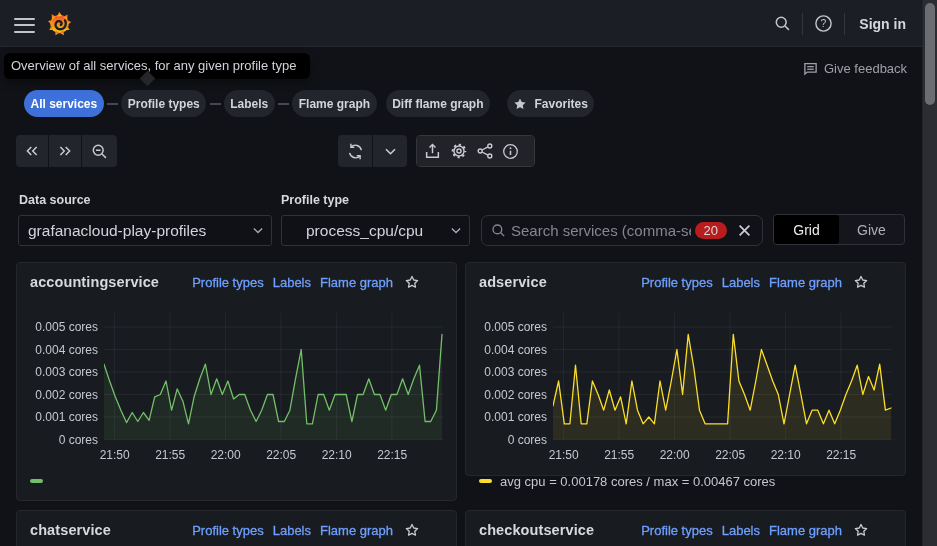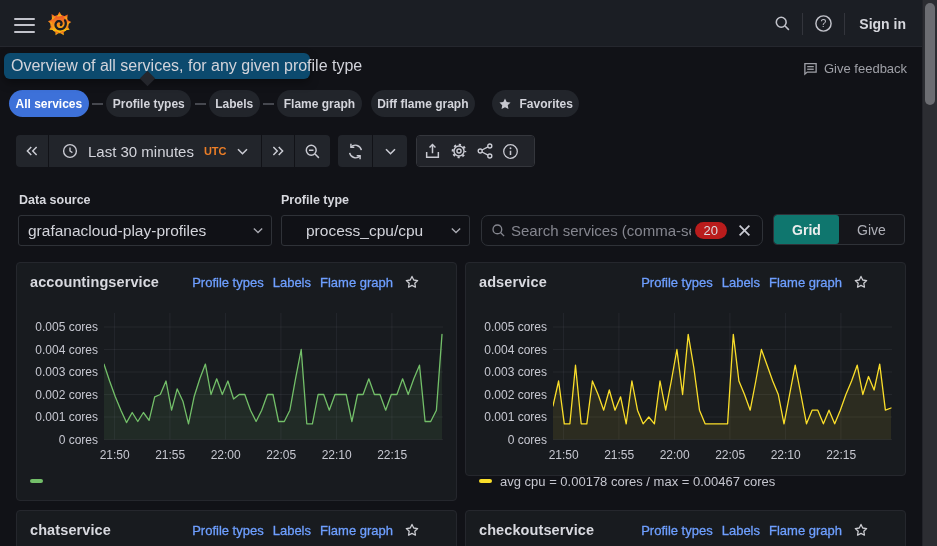--- a/index.html
+++ b/index.html
@@ -16,30 +16,30 @@
 #crumbs .dim { color:#9fa0a8; -webkit-text-stroke:0.2px #9fa0a8; }
 #hdr-right { position:absolute; right:31px; top:0; height:47px; display:flex; align-items:center; }
 .hdiv { width:1px; height:22px; background:#33353c; margin:0 11px; }
 #signin { font-size:14px; font-weight:700; color:#d6d7dd; margin-left:3px; }
 
 
 #sbtrack { position:absolute; left:922px; top:0; width:15px; height:546px; background:#2c2d32; border-left:1px solid #222329; }
 #sbthumb { position:absolute; left:925px; top:3px; width:10px; height:102px; background:#6c6d72; border-radius:5px; }
 
 
-#tooltip { position:absolute; left:4px; top:53px; width:306px; height:26px; background:#0c4a6e;
-  border-radius:6px; box-shadow:0 4px 10px rgba(0,0,0,0.35); color:#d2d3da; font-size:16px; line-height:26px; padding-left:7px; white-space:nowrap; z-index:5; }
+#tooltip { position:absolute; left:4px; top:53px; width:306px; height:26px; background:#000000;
+  border-radius:6px; box-shadow:0 4px 10px rgba(0,0,0,0.35); color:#d2d3da; font-size:13px; line-height:26px; padding-left:7px; white-space:nowrap; z-index:5; }
 #tooltip .arr { position:absolute; left:138px; bottom:-5px; width:11px; height:11px; background:#24262c; transform:rotate(45deg); }
 
 
 #feedback { position:absolute; left:803px; top:61px; display:flex; align-items:center; gap:6px;
   color:#9fa0a7; font-size:13px; }
 
 
-#tabs { position:absolute; left:9px; top:90px; height:27px; display:flex; align-items:center; }
+#tabs { position:absolute; left:24px; top:90px; height:27px; display:flex; align-items:center; }
 .pill { height:27px; border-radius:14px; background:#22252b; color:#d3d4db; font-size:12px; font-weight:700;
   display:flex; align-items:center; padding:0 6.5px; white-space:nowrap; }
 .pill.active { background:#3d71d9; color:#ffffff; }
 .dashc { width:17.5px; display:flex; justify-content:center; }
 .dash { width:11px; height:2px; background:#46484f; }
 .gap9 { width:9px; }
 .gap17 { width:17px; }
 .pill .st { margin-right:7px; display:flex; }
 
 
@@ -54,21 +54,21 @@
 .flabel { position:absolute; top:193px; font-size:12.5px; font-weight:700; color:#d7d8de; }
 .finput { position:absolute; top:215px; height:31px; background:#101116; border:1px solid #2f3238;
   border-radius:3px; display:flex; align-items:center; color:#d3d4db; font-size:15px; }
 #search { border-radius:7px; background:#111217; }
 #search .ph { color:#85868f; font-size:15px; }
 #badge20 { background:#b91c1c; color:#dadbe0; font-size:13px; font-weight:500; border-radius:10px;
   padding:1px 9px; margin-left:4px; }
 #toggle { position:absolute; left:773px; top:214px; width:132px; height:31px; border:1px solid #2f3238;
   border-radius:4px; background:#15161b; display:flex; overflow:hidden; }
 #toggle .seg { flex:1; display:flex; align-items:center; justify-content:center; font-size:14px; }
-#toggle .on { background:#0f766e; color:#eceded; font-weight:700; border-radius:3px; }
+#toggle .on { background:#000000; color:#eceded; font-weight:400; border-radius:3px; }
 #toggle .off { color:#aeafb7; font-weight:500; }
 
 
 .panel { position:absolute; width:441px; background:#181b1f; border:1px solid #25272d; border-radius:4px; }
 .phead { position:absolute; left:13px; right:36px; top:8px; height:22px; display:flex;
   justify-content:space-between; align-items:center; }
 .ptitle { font-size:14.5px; font-weight:700; color:#d8d9df; letter-spacing:0.1px; }
 .plinks { display:flex; align-items:center; gap:9px; }
 .plink { color:#6e9fff; font-size:13px; font-weight:500; -webkit-text-stroke:0.3px #6e9fff; }
 .pstar { display:flex; margin-left:2px; }
@@ -160,31 +160,20 @@
       </span>Favorites</div>
 </div>
 
 <div class="tbgroup" style="left:16px">
   <div class="tbtn" style="width:32px">
       <svg width="12" height="10" viewBox="0 0 13 11" fill="none" stroke="#cbccd4" stroke-width="1.6">
         <path d="M5.7 1 L1.4 5.5 L5.7 10"></path>
         <path d="M11.6 1 L7.3 5.5 L11.6 10"></path>
       </svg>
     </div>
-  <div class="tbtn" id="tb-time">
-    <svg width="16" height="16" viewBox="0 0 16 16" fill="none" stroke="#c9cad2" stroke-width="1.4">
-        <circle cx="8" cy="8" r="6.4"></circle>
-        <path d="M8 4.6 V8 L10.4 9.6"></path>
-      </svg>
-    <span class="txt">Last 30 minutes</span>
-      <span class="utc">UTC</span>
-    <svg width="11" height="7" viewBox="0 0 11 7" fill="none" stroke="#c9cad2" stroke-width="1.6">
-        <path d="M1 1.2 L5.5 5.7 L10 1.2"></path>
-      </svg>
-  </div>
   <div class="tbtn" style="width:32px">
       <svg width="12" height="10" viewBox="0 0 13 11" fill="none" stroke="#cbccd4" stroke-width="1.6">
         <path d="M1.4 1 L5.7 5.5 L1.4 10"></path>
         <path d="M7.3 1 L11.6 5.5 L7.3 10"></path>
       </svg>
     </div>
   <div class="tbtn" style="width:35px">
     <svg width="17" height="17" viewBox="0 0 20 20" fill="none" stroke="#c9cad2" stroke-width="1.7">
         <circle cx="8.5" cy="8.5" r="5.8"></circle>
         <line x1="13" y1="13" x2="17.5" y2="17.5"></line>

